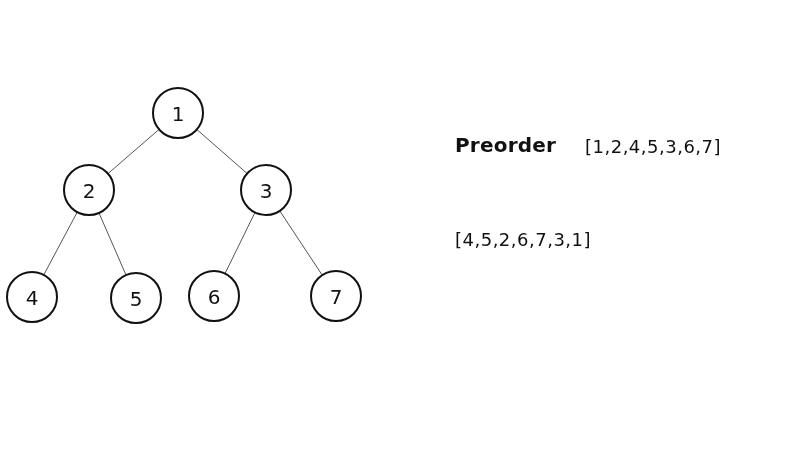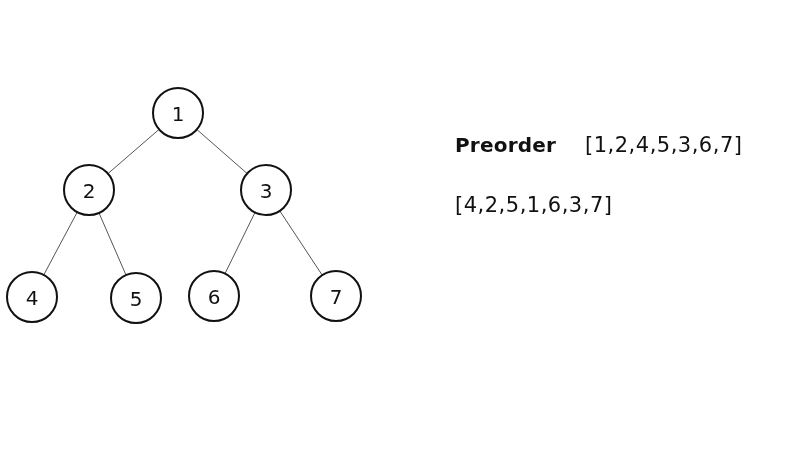--- a/index.html
+++ b/index.html
@@ -32,21 +32,21 @@
     margin-bottom: 36px;
   }
   .traversal-label {
     width: 130px;
     font-size: 20px;
     font-weight: bold;
     color: #111111;
     letter-spacing: 0.2px;
   }
   .traversal-values {
-    font-size: 21px;
+    font-size: 18px;
     font-weight: normal;
     color: #111111;
     letter-spacing: 0.5px;
     white-space: nowrap;
   }
 </style>
 </head>
 <body>
 
 <div class="canvas">
@@ -87,19 +87,19 @@
         <text x="336" y="296" text-anchor="middle" dominant-baseline="central" dy="0.04em" font-size="20" fill="#111111" font-family="&quot;DejaVu Sans&quot;, &quot;Liberation Sans&quot;, sans-serif">7</text>
       </g>
     </svg>
 
   <div class="traversal-panel">
     <div class="traversal-row">
       <span class="traversal-label">Preorder</span>
       <span class="traversal-values">[1,2,4,5,3,6,7]</span>
     </div>
     <div class="traversal-row">
-      <span class="traversal-values">[4,2,5,1,6,3,7]</span>
     </div>
     <div class="traversal-row">
+      <span class="traversal-values">[4,5,2,6,7,3,1]</span>
     </div>
   </div>
 
 </div>
 
 </body></html>

